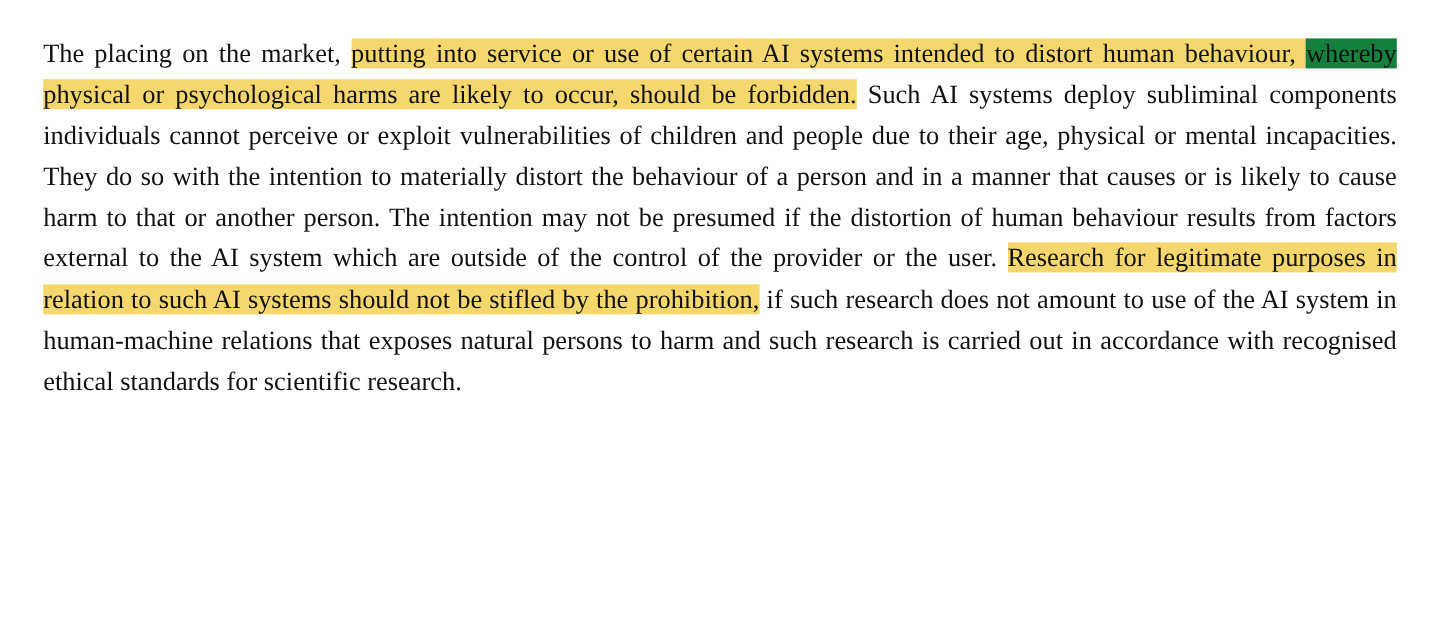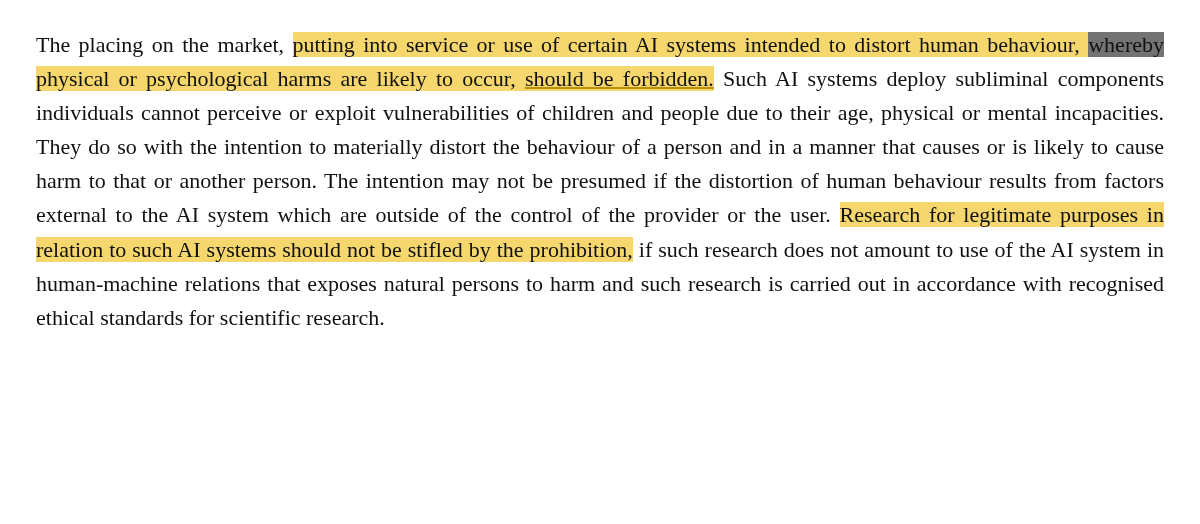--- a/index.html
+++ b/index.html
@@ -21,26 +21,25 @@
 
     .paragraph {
       text-align: justify;
     }
 
     .highlight-yellow {
       background-color: #f5d76e;
     }
 
     .highlight-purple {
-      background-color: #737373;
+      background-color: #15803d;
     }
 
     .highlight-yellow-underline {
       background-color: #f5d76e;
-      text-decoration: underline;
       text-decoration-color: #b8900a;
       text-decoration-thickness: 2px;
     }
   </style>
 </head>
 <body>
 
 <p class="paragraph">
   <span>The placing on the market, </span><span class="highlight-yellow">putting into service or use of certain AI systems intended to distort human behaviour, </span><span class="highlight-purple">whereby</span><span class="highlight-yellow"> physical or psychological harms are likely to occur, </span><span class="highlight-yellow-underline">should be forbidden.</span><span> Such AI systems deploy subliminal components individuals cannot perceive or exploit vulnerabilities of children and people due to their age, physical or mental incapacities. They do so with the intention to materially distort the behaviour of a person and in a manner that causes or is likely to cause harm to that or another person. The intention may not be presumed if the distortion of human behaviour results from factors external to the AI system which are outside of the control of the provider or the user. </span><span class="highlight-yellow">Research for legitimate purposes in relation to such AI systems should not be stifled by the prohibition,</span><span> if such research does not amount to use of the AI system in human-machine relations that exposes natural persons to harm and such research is carried out in accordance with recognised ethical standards for scientific research.</span>
 </p>

